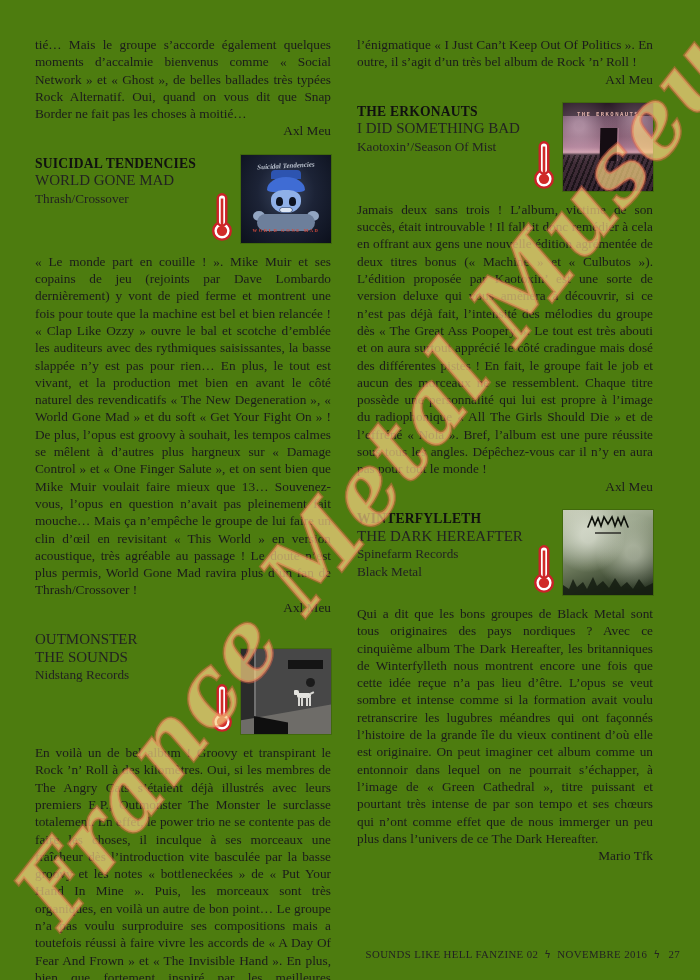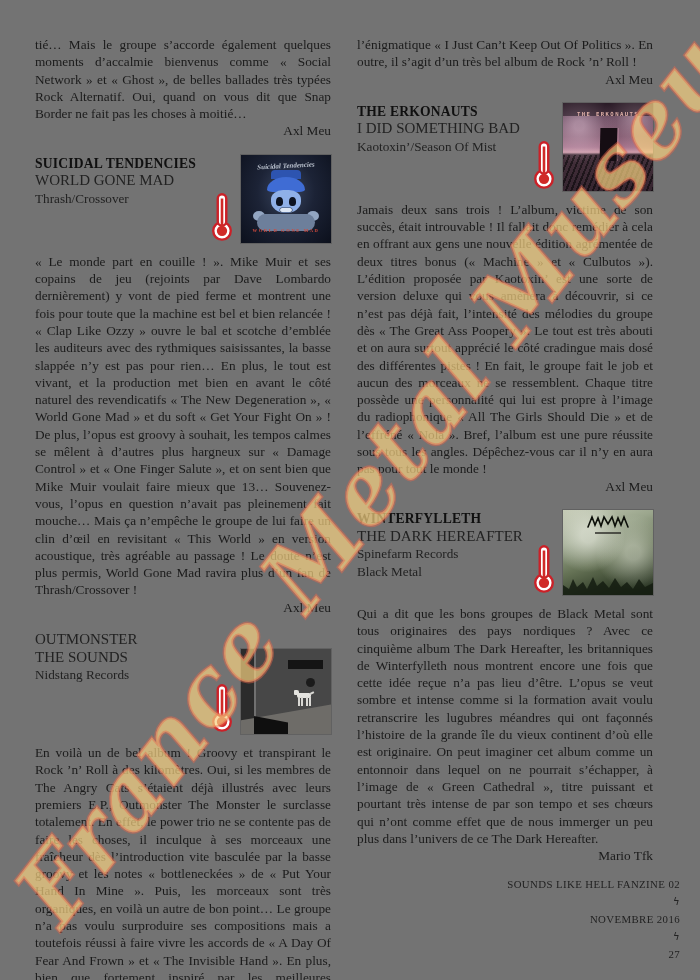--- a/index.html
+++ b/index.html
@@ -1,17 +1,17 @@
 <!DOCTYPE html>
 <html lang="fr"><head>
 <meta charset="utf-8">
 <style>
   html,body{margin:0;padding:0;background:#888;}
   .page{
-    position:relative;width:700px;height:980px;background:#737373;
+    position:relative;width:700px;height:980px;background:#4d7c0f;
     font-family:"Liberation Serif","DejaVu Serif",serif;color:#1b1b1b;
     overflow:hidden;margin:0 auto;
   }
   .columns{position:absolute;left:35px;top:36px;width:618px;display:flex;gap:26px;}
   .col{width:296px;font-size:13.3px;line-height:17.3px;text-align:justify;hyphens:auto;-webkit-hyphens:auto;}
   .body-text{margin:0;}
   .sig{text-align:right;margin:0 0 2px 0;}
   .review{margin-top:15px;}
   .review-header{display:flex;margin:12px 0 10px 0;}
   .rh-text{flex:1;line-height:17.6px;hyphens:none;text-align:left;}
@@ -88,21 +88,21 @@
     transform:rotate(-52deg);font-size:92px;font-weight:bold;font-style:italic;
     font-family:"DejaVu Serif",serif;white-space:nowrap;
     color:rgba(249,238,144,.55);
     -webkit-text-stroke:3px rgba(233,105,78,.45);
     text-shadow:0 0 1px rgba(233,105,78,.35);
     z-index:30;pointer-events:none;letter-spacing:2px;
   }
 
   
   .footer{position:absolute;right:20px;bottom:20px;font-size:10.8px;letter-spacing:.4px;
-    color:#222;display:flex;align-items:flex-end;gap:6px;flex-direction:column;}
+    color:#222;display:flex;align-items:flex-end;gap:6px;}
   .footer .pagenum{margin-left:2px;}
   .bolt{font-family:"DejaVu Sans",sans-serif;font-size:10px;}
 </style>
 </head>
 <body>
 
 <div class="page">
   <div class="columns">
 
     <div class="col">

